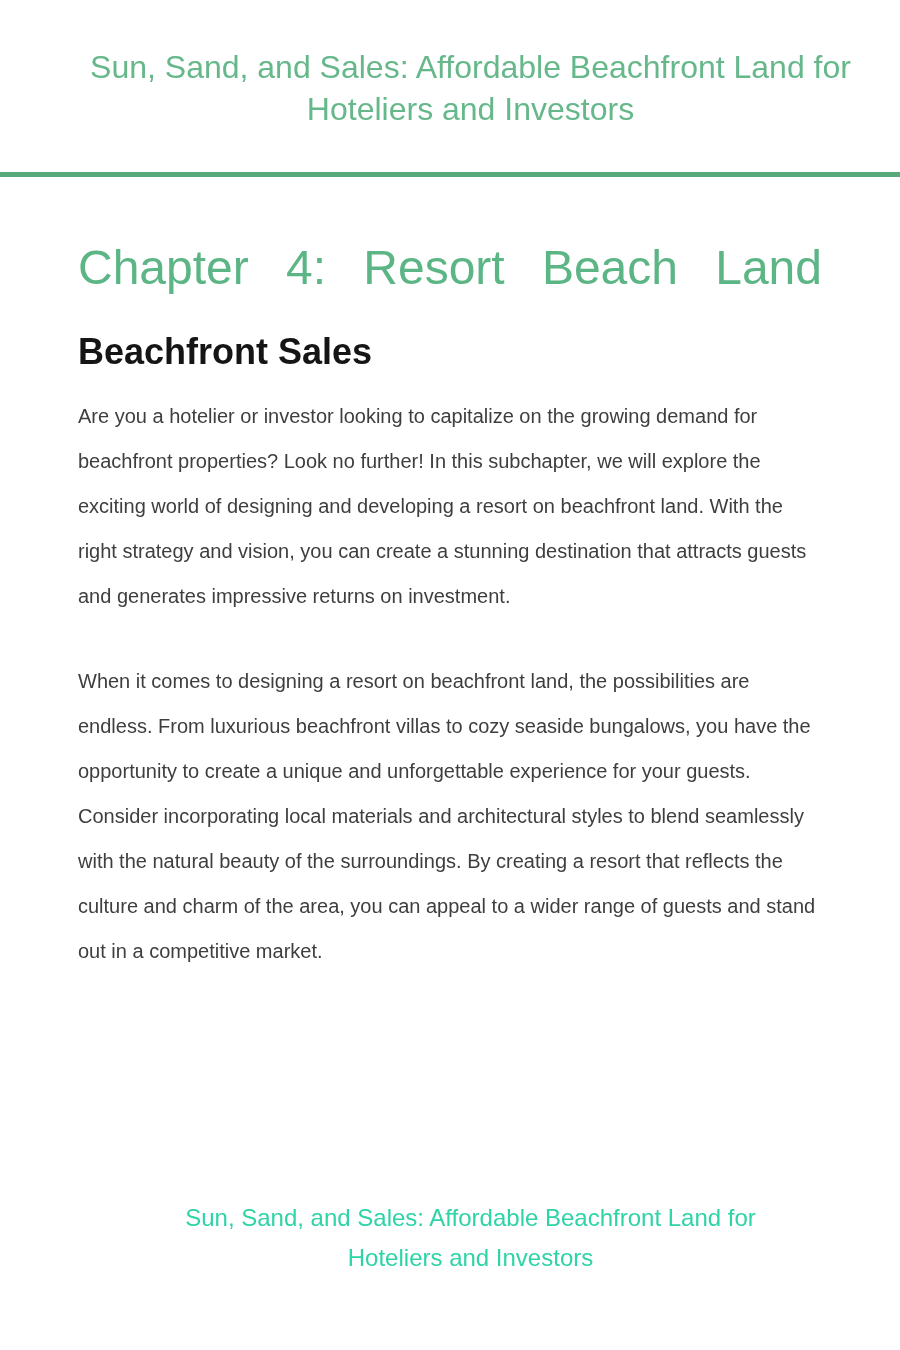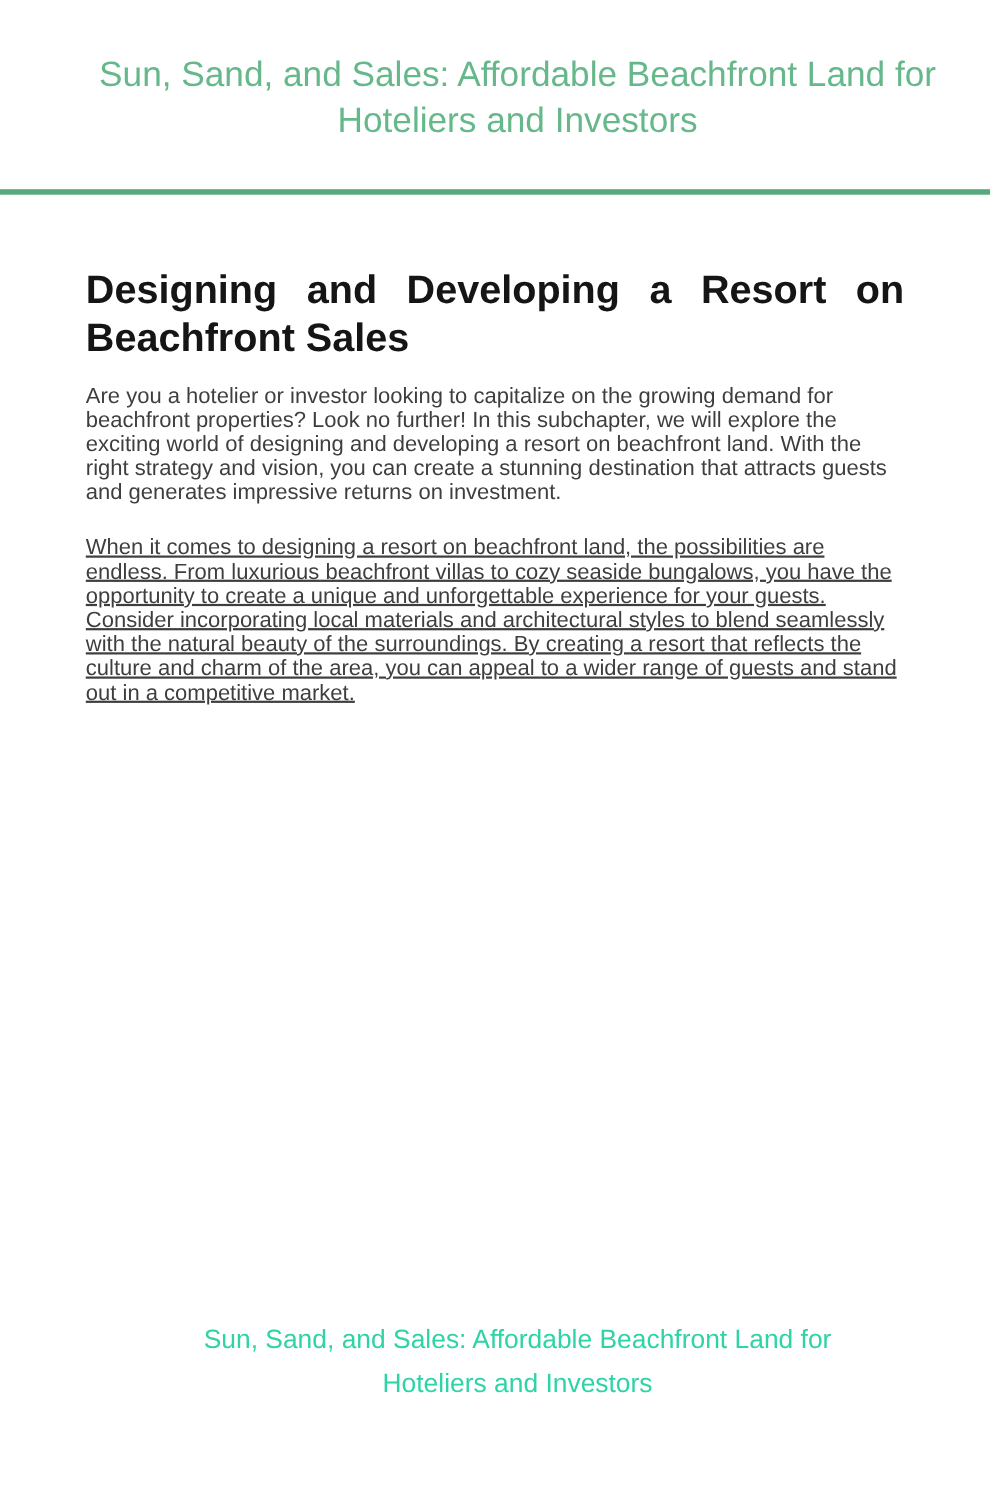--- a/index.html
+++ b/index.html
@@ -44,24 +44,24 @@
   }
   .heading-line { display: block; }
   .heading-line.just {
     text-align: justify;
     text-align-last: justify;
   }
   .body-paragraph {
     margin-top: 20px;
     color: #3e3e3e;
     font-size: 20px;
-    line-height: 22px;
+    line-height: 45px;
     text-align: left;
   }
-  .body-paragraph + .body-paragraph { margin-top: 28px; text-decoration: underline; }
+  .body-paragraph + .body-paragraph { margin-top: 40px; }
   .footer-title {
     position: absolute;
     left: 0;
     right: 0;
     bottom: 72px;
     text-align: center;
     color: #2ed3a6;
     font-size: 24px;
     line-height: 40px;
     font-weight: normal;
@@ -76,24 +76,24 @@
   <div class="header-title">
     <span class="title-line">Sun, Sand, and Sales: Affordable Beachfront Land for</span>
     <span class="title-line">Hoteliers and Investors</span>
   </div>
 
   <div class="header-rule"></div>
 
   <div class="content">
 
     <h1 class="chapter-heading">
+      <span class="heading-line just">Chapter 4: Resort Beach Land</span>
     </h1>
 
     <h2 class="subheading">
-      <span class="heading-line just">Designing and Developing a Resort on</span>
       <span class="heading-line">Beachfront Sales</span>
     </h2>
 
     <p class="body-paragraph">Are you a hotelier or investor looking to capitalize on the growing demand for beachfront properties? Look no further! In this subchapter, we will explore the exciting world of designing and developing a resort on beachfront land. With the right strategy and vision, you can create a stunning destination that attracts guests and generates impressive returns on investment.</p>
 
     <p class="body-paragraph">When it comes to designing a resort on beachfront land, the possibilities are endless. From luxurious beachfront villas to cozy seaside bungalows, you have the opportunity to create a unique and unforgettable experience for your guests. Consider incorporating local materials and architectural styles to blend seamlessly with the natural beauty of the surroundings. By creating a resort that reflects the culture and charm of the area, you can appeal to a wider range of guests and stand out in a competitive market.</p>
 
   </div>
 
   <div class="footer-title">

